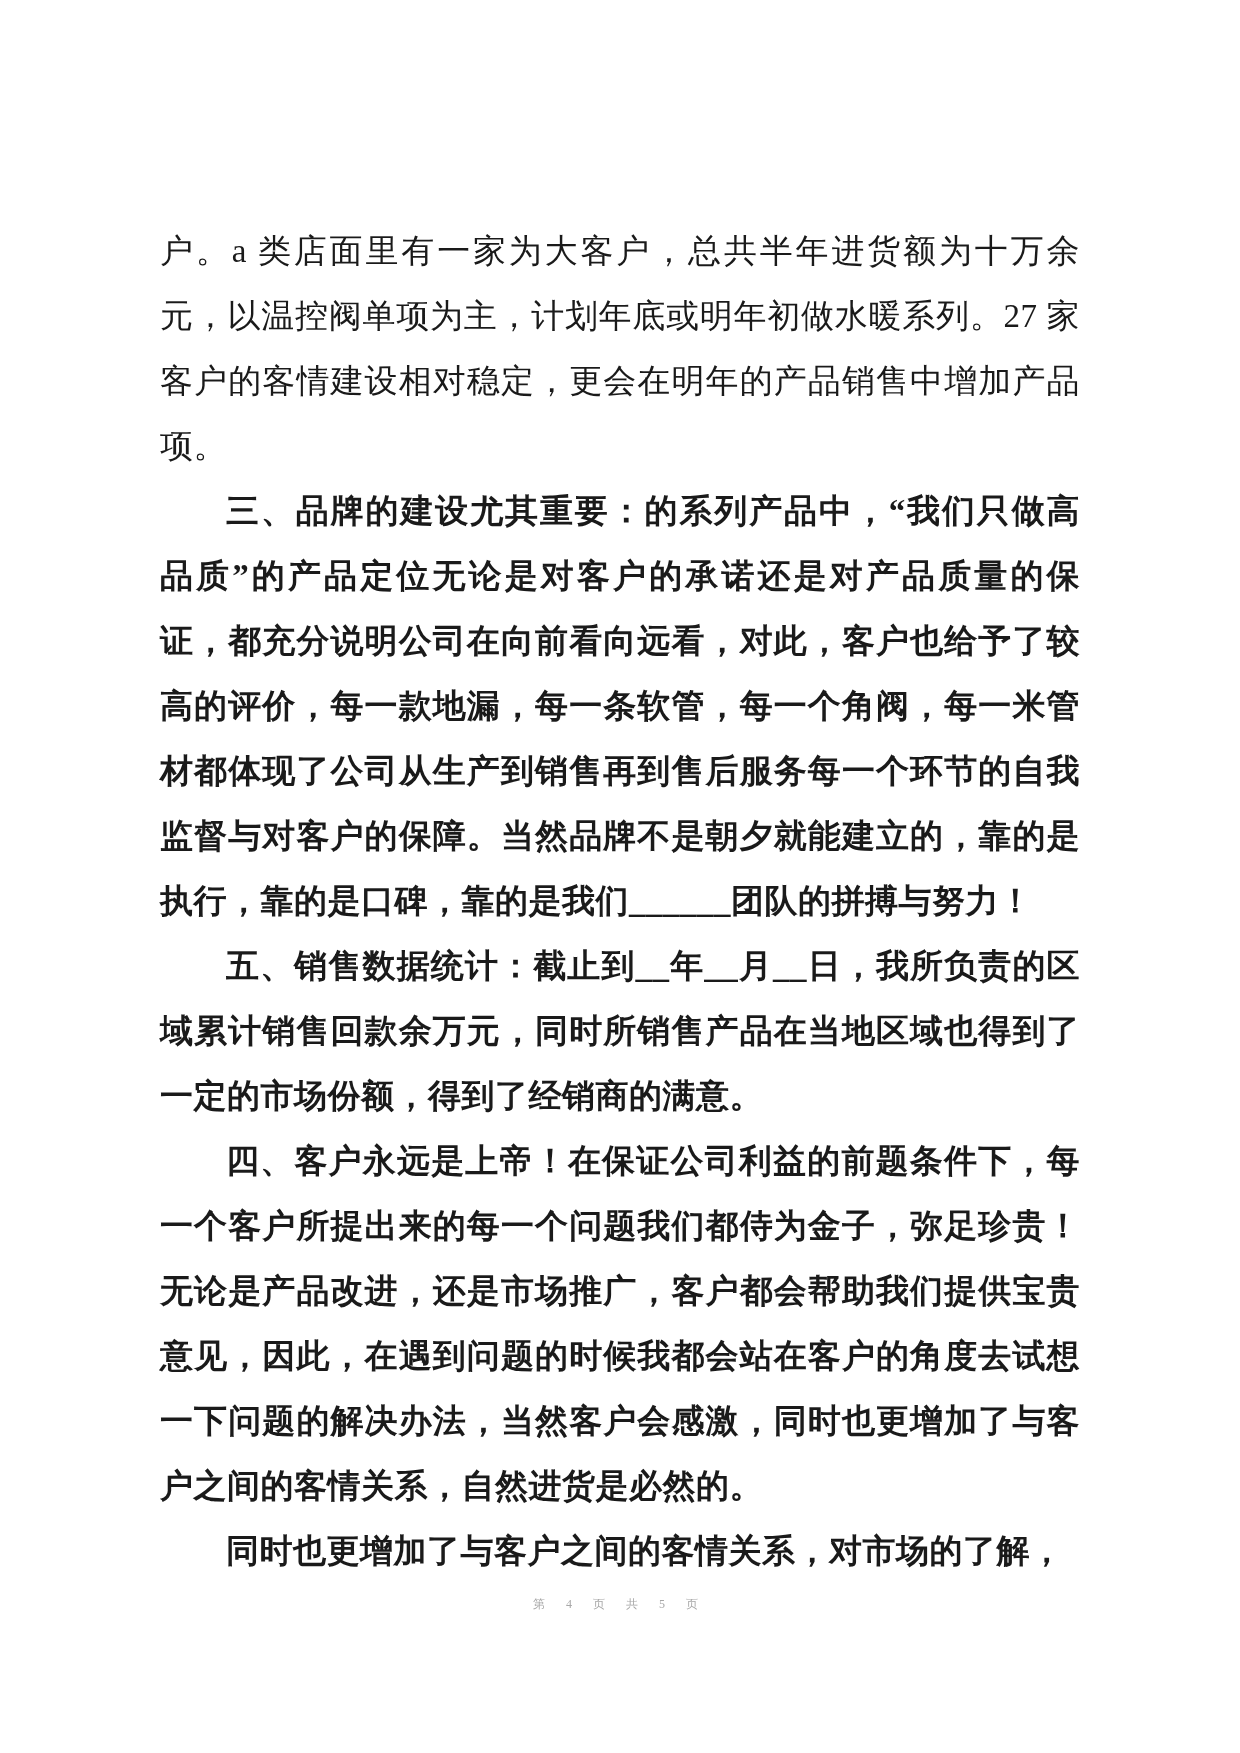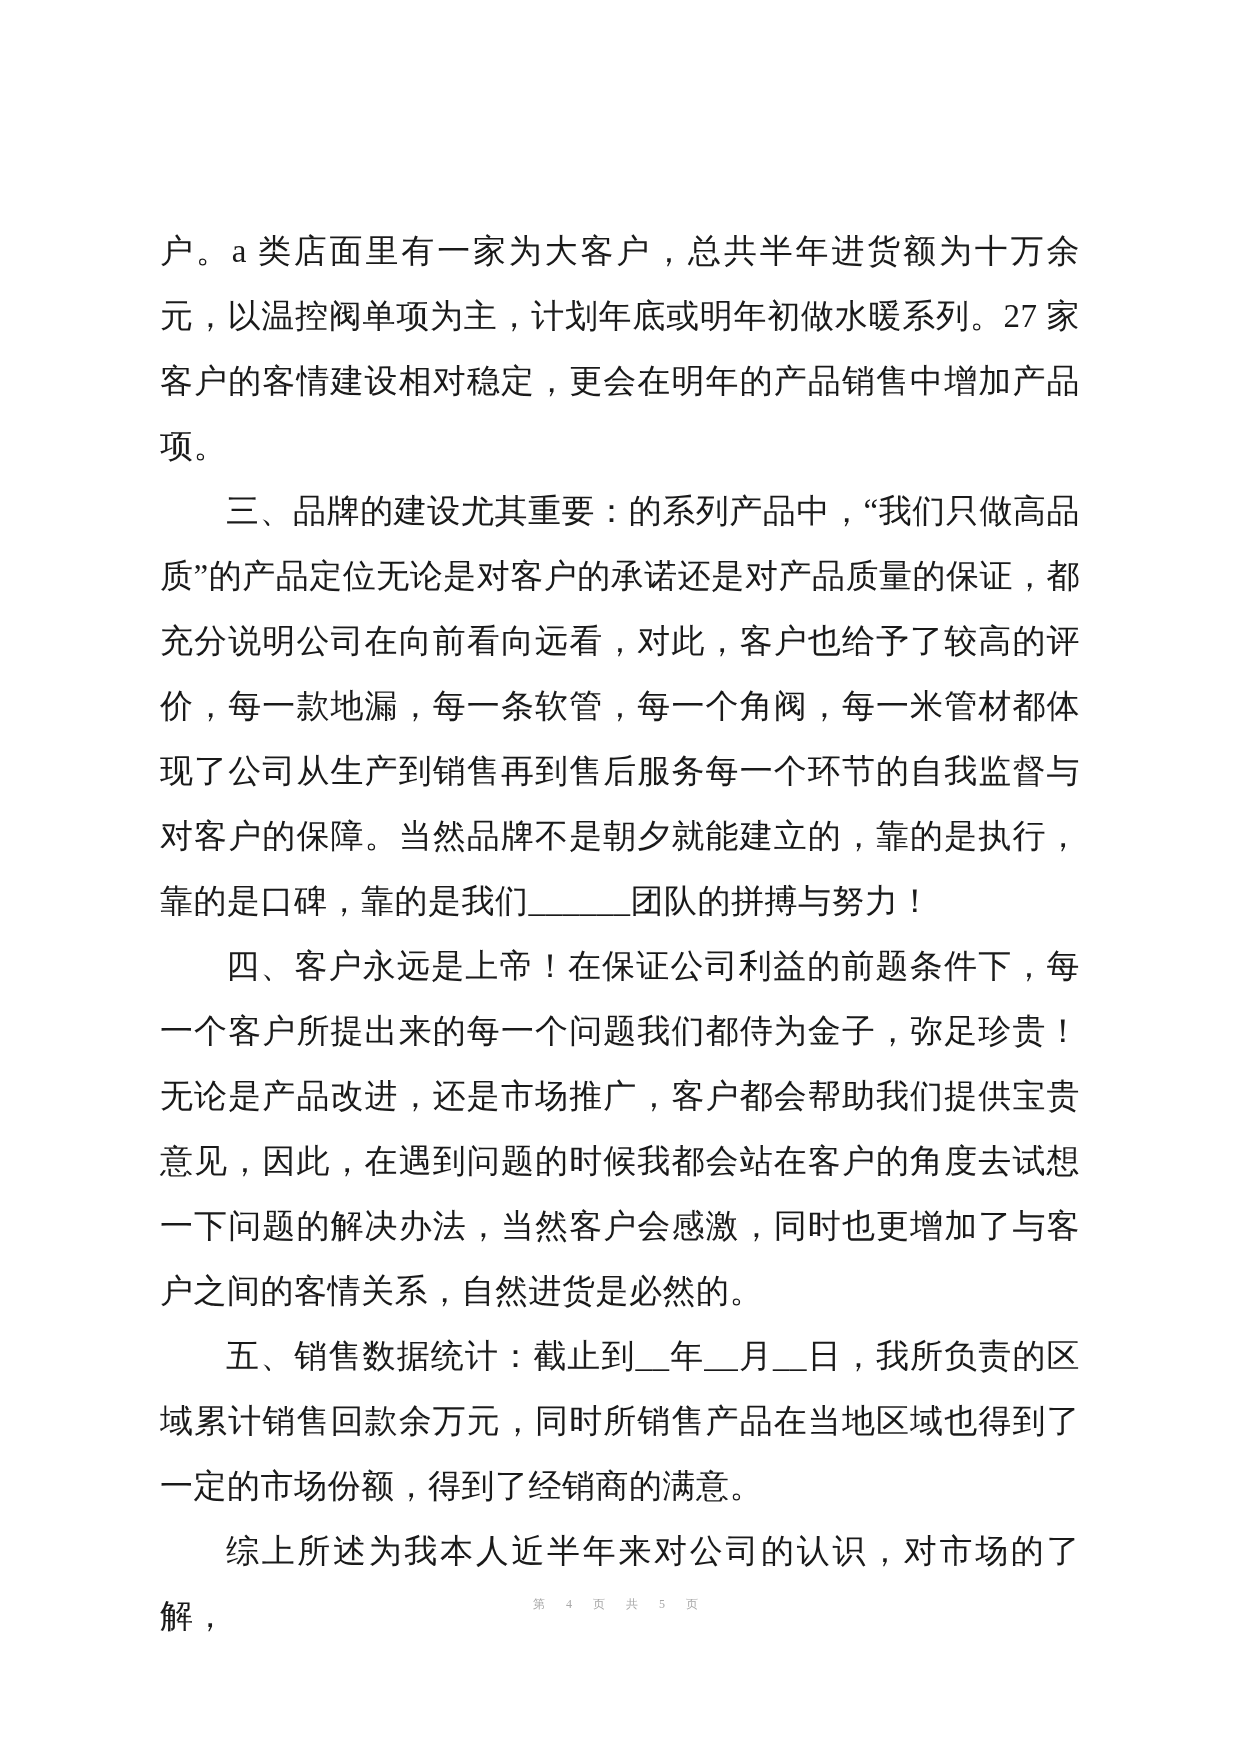--- a/index.html
+++ b/index.html
@@ -30,20 +30,21 @@
     text-align: justify;
     letter-spacing: 0.5px;
     word-break: break-all;
   }
   .doc-body p {
     margin: 0;
     padding: 0;
   }
   .doc-body p.indent {
     text-indent: 66px;
+    font-weight: bold;
   }
   .page-footer {
     position: absolute;
     top: 1594px;
     left: 0;
     width: 100%;
     text-align: center;
   }
   .page-footer span {
     font-size: 12px;
@@ -52,22 +53,22 @@
   }
 </style>
 </head>
 <body>
 
 <div class="page">
 
   <div class="doc-body">
     <p>户。a 类店面里有一家为大客户，总共半年进货额为十万余元，以温控阀单项为主，计划年底或明年初做水暖系列。27 家客户的客情建设相对稳定，更会在明年的产品销售中增加产品项。</p>
     <p class="indent">三、品牌的建设尤其重要：的系列产品中，“我们只做高品质”的产品定位无论是对客户的承诺还是对产品质量的保证，都充分说明公司在向前看向远看，对此，客户也给予了较高的评价，每一款地漏，每一条软管，每一个角阀，每一米管材都体现了公司从生产到销售再到售后服务每一个环节的自我监督与对客户的保障。当然品牌不是朝夕就能建立的，靠的是执行，靠的是口碑，靠的是我们______团队的拼搏与努力！</p>
+    <p class="indent">五、销售数据统计：截止到__年__月__日，我所负责的区域累计销售回款余万元，同时所销售产品在当地区域也得到了一定的市场份额，得到了经销商的满意。</p>
     <p class="indent">四、客户永远是上帝！在保证公司利益的前题条件下，每一个客户所提出来的每一个问题我们都侍为金子，弥足珍贵！无论是产品改进，还是市场推广，客户都会帮助我们提供宝贵意见，因此，在遇到问题的时候我都会站在客户的角度去试想一下问题的解决办法，当然客户会感激，同时也更增加了与客户之间的客情关系，自然进货是必然的。</p>
-    <p class="indent">五、销售数据统计：截止到__年__月__日，我所负责的区域累计销售回款余万元，同时所销售产品在当地区域也得到了一定的市场份额，得到了经销商的满意。</p>
-    <p class="indent">综上所述为我本人近半年来对公司的认识，对市场的了解，</p>
+    <p class="indent">同时也更增加了与客户之间的客情关系，对市场的了解，</p>
   </div>
 
   <div class="page-footer">
     <span>第 4 页 共 5 页</span>
   </div>
 
 </div>
 
 </body></html>

